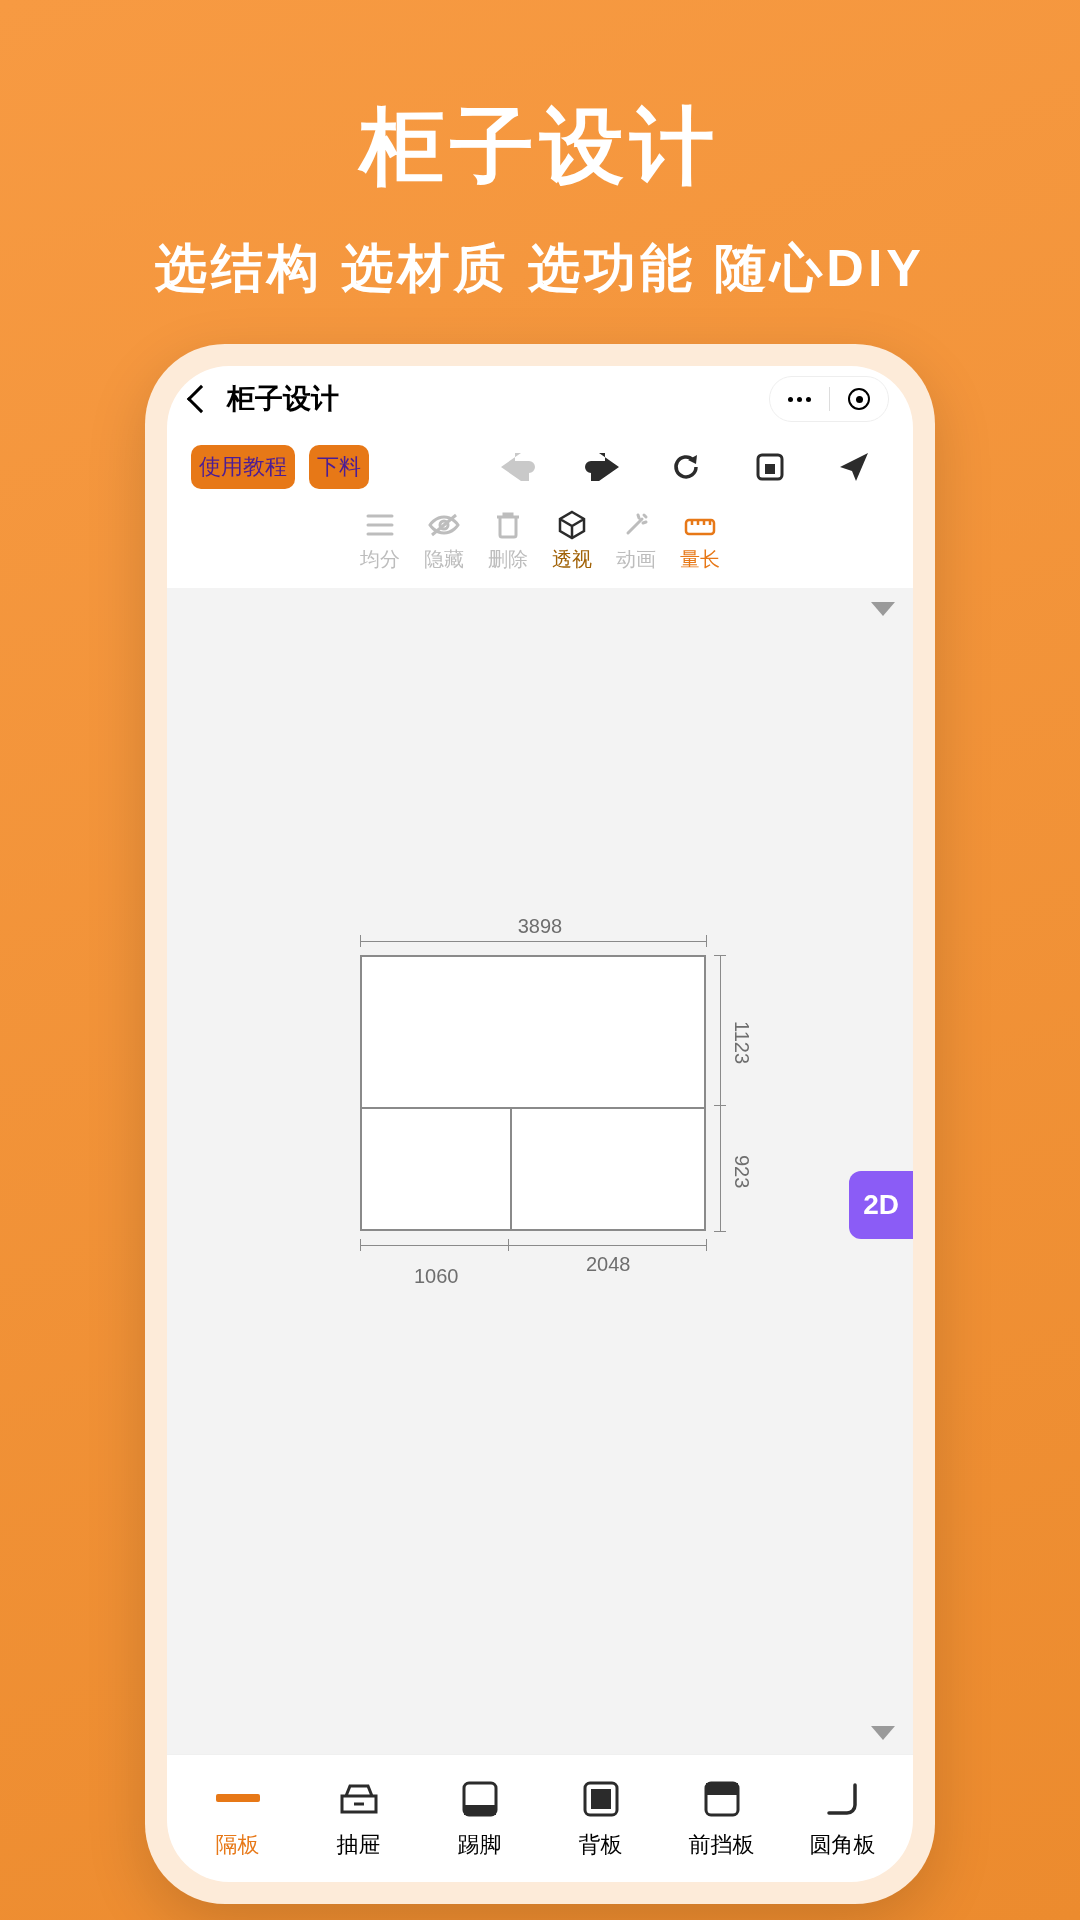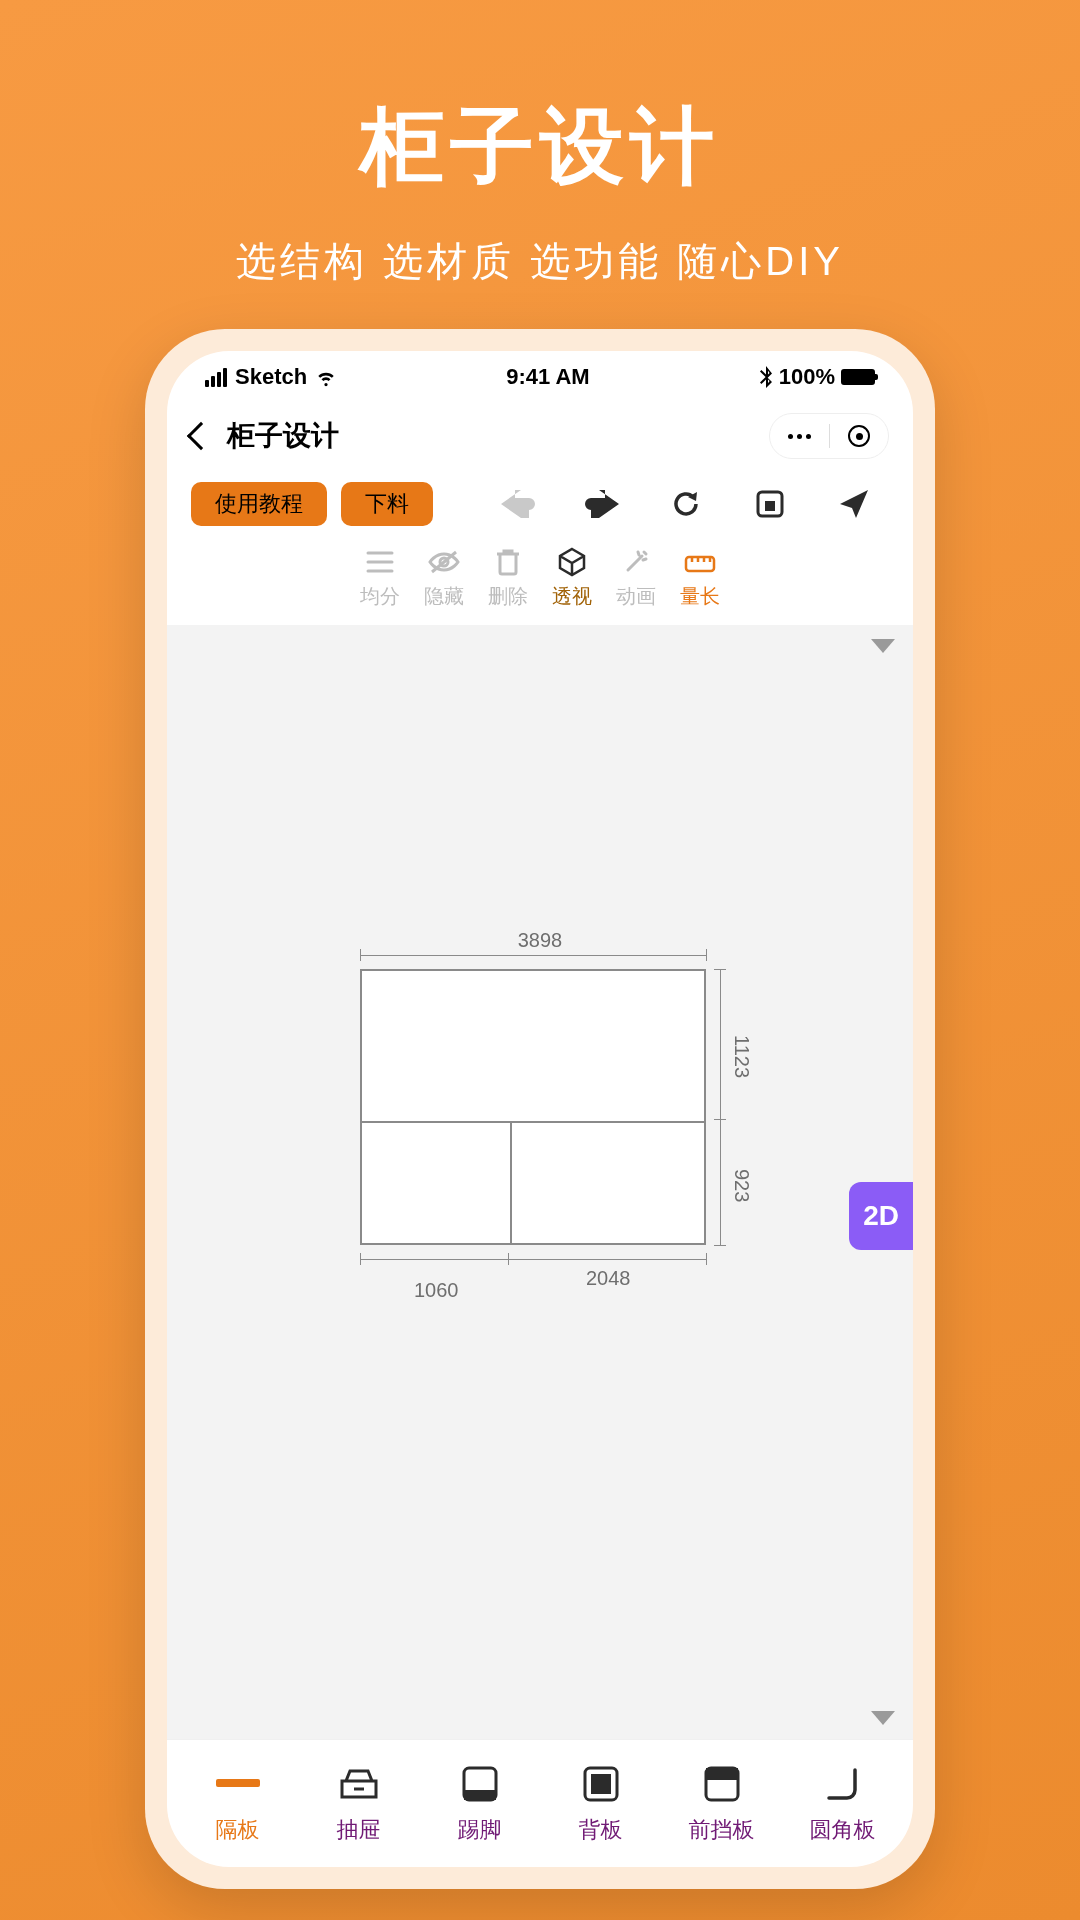--- a/index.html
+++ b/index.html
@@ -1,19 +1,19 @@
 <!DOCTYPE html>
 <html><head>
 <meta charset="utf-8">
 <style>
 *{margin:0;padding:0;box-sizing:border-box;font-family:-apple-system,BlinkMacSystemFont,"PingFang SC","Helvetica Neue",sans-serif;-webkit-font-smoothing:antialiased}
 body{width:1080px;height:1920px;background:linear-gradient(160deg,#f79a42 0%,#ec8b2e 100%);display:flex;flex-direction:column;align-items:center;overflow:hidden}
 .hero{padding:90px 0 40px;text-align:center;color:#fff}
 .hero-title{font-size:84px;font-weight:600;letter-spacing:6px;margin-bottom:30px}
-.hero-sub{font-size:40px;font-weight:400;letter-spacing:4px}
+.hero-sub{font-size:52px;font-weight:700;letter-spacing:4px}
 .phone{width:790px;height:1560px;background:#fdebd9;border-radius:80px;padding:22px;box-shadow:0 20px 60px rgba(0,0,0,.15)}
 .screen{width:100%;height:100%;background:#fff;border-radius:62px;overflow:hidden;display:flex;flex-direction:column;position:relative}
 .statusbar{height:52px;display:flex;align-items:center;justify-content:space-between;padding:0 38px;font-size:22px;font-weight:600;color:#000}
 .sb-left{display:flex;align-items:center;gap:8px}
 .sb-right{display:flex;align-items:center;gap:6px}
 .sig{display:inline-flex;align-items:flex-end;gap:2px}
 .sig i{display:block;width:4px;background:#000;border-radius:1px}
 .sig i:nth-child(1){height:7px}.sig i:nth-child(2){height:11px}.sig i:nth-child(3){height:15px}.sig i:nth-child(4){height:19px}
 .wifi{width:22px;height:22px}
 .batt{width:34px;height:16px;border:2px solid #000;border-radius:3px;position:relative}
@@ -22,85 +22,61 @@
 .navbar{height:66px;display:flex;align-items:center;padding:0 24px;gap:16px}
 .back{width:20px;height:20px;border-left:3px solid #000;border-bottom:3px solid #000;transform:rotate(45deg)}
 .nav-title{font-size:28px;font-weight:600}
 .nav-cap{margin-left:auto;display:flex;align-items:center;background:#fff;border:1px solid #eee;border-radius:40px;height:46px;padding:0 18px;gap:18px}
 .dots{display:flex;gap:4px}
 .dots i{width:5px;height:5px;border-radius:50%;background:#000}
 .cap-div{width:1px;height:24px;background:#ddd}
 .target{width:22px;height:22px;border:2.5px solid #000;border-radius:50%;display:flex;align-items:center;justify-content:center}
 .target i{width:7px;height:7px;border-radius:50%;background:#000}
 .toolbar{height:70px;display:flex;align-items:center;gap:14px;padding:0 24px}
-.pill{height:44px;padding:0 24px;border-radius:10px;background:#e77817;color:#000000;font-size:22px;font-weight:500;display:flex;align-items:center}
+.pill{height:44px;padding:0 8px;border-radius:10px;background:#e77817;color:#4c1d95;font-size:22px;font-weight:500;display:flex;align-items:center}
 .ticon{width:70px;display:flex;justify-content:center;align-items:center}
 .tbar2{height:86px;display:flex;align-items:flex-start;justify-content:center;padding:8px 24px 0}
 .tb2-item{width:64px;display:flex;flex-direction:column;align-items:center;gap:6px;color:#bdbdbd}
 .tb2-item.dark{color:#a16207}
 .tb2-item.accent{color:#e77817}
 .tb2-item .ic{height:30px;display:flex;align-items:center;justify-content:center}
 .tb2-item .lb{font-size:20px}
 .canvas{flex:1;background:#f3f3f3;position:relative}
 .chev{position:absolute;right:18px;width:0;height:0;border-left:12px solid transparent;border-right:12px solid transparent;border-top:14px solid #9a9a9a}
 .chev.top{top:14px}
 .chev.bot{bottom:14px}
 .tag2d{position:absolute;right:0;top:50%;background:#8b5cf6;color:#fff;font-size:28px;font-weight:600;padding:18px 14px;border-radius:12px 0 0 12px}
 .diagram{position:absolute;left:50%;top:44%;transform:translate(-50%,-50%)}
 .dim{font-size:20px;color:#6e6e6e;position:absolute}
 .cab{width:346px;height:276px;border:2px solid #8a8a8a;background:#fff;position:relative}
 .cab .hline{position:absolute;left:0;right:0;top:150px;height:2px;background:#8a8a8a}
 .cab .vline{position:absolute;top:150px;bottom:0;left:148px;width:2px;background:#8a8a8a}
 .bracket{position:absolute;background:#8a8a8a}
 .bottombar1{height:128px;display:flex;justify-content:space-around;align-items:center;padding:0 10px;border-top:1px solid #f0f0f0}
-.bb1-item{display:flex;flex-direction:column;align-items:center;gap:10px;color:#701a75;width:100px}
+.bb1-item{display:flex;flex-direction:column;align-items:center;gap:10px;color:#000000;width:100px}
 .bb1-item.accent{color:#e77817}
 .bb1-item .ic{height:42px;display:flex;align-items:center;justify-content:center}
 .bb1-item .lb{font-size:22px}
 .bottombar2{height:80px;display:flex;justify-content:space-around;align-items:center;padding:0 10px}
 .bb2-item{font-size:24px;color:#2b2b2b;padding:8px 4px;position:relative}
 .bb2-item.accent{color:#e77817;font-weight:600}
 .bb2-item.accent::after{content:"";position:absolute;left:6px;right:6px;bottom:-6px;height:4px;background:#e77817;border-radius:2px}
 svg{display:block}
 </style>
 </head>
 <body>
 
 <div class="hero">
   <div class="hero-title">柜子设计</div>
   <div class="hero-sub">选结构 选材质 选功能 随心DIY</div>
 </div>
 
 <div class="phone">
 <div class="screen">
 
-  <div class="statusbar">
-    <div class="sb-left">
-      <span class="sig">
-            <i></i>
-            <i></i>
-            <i></i>
-            <i></i>
-          </span>
-      <span>Sketch</span>
-      <svg class="wifi" viewBox="0 0 24 24">
-            <path fill="#000" d="M12 18.5a1.8 1.8 0 1 0 0 3.6 1.8 1.8 0 0 0 0-3.6zm-4.9-4.1l2 2a4 4 0 0 1 5.8 0l2-2a6.9 6.9 0 0 0-9.8 0zm-3.5-3.5l2 2a9 9 0 0 1 12.8 0l2-2a11.9 11.9 0 0 0-16.8 0z"></path>
-          </svg>
-    </div>
-    <div>9:41 AM</div>
-    <div class="sb-right">
-      <svg width="14" height="22" viewBox="0 0 14 22">
-            <path fill="#000" d="M7 0v8.6L2.4 4 1 5.4 6.6 11 1 16.6 2.4 18 7 13.4V22l6-6-4.3-4.3L13 7.4 7 0zm2 4.8L10.6 7 9 8.6V4.8zm0 12.4v-3.8L10.6 15 9 17.2z"></path>
-          </svg>
-      <span>100%</span>
-      <span class="batt">
-            <i></i>
-          </span>
-    </div>
-  </div>
 
   <div class="navbar">
     <div class="back"></div>
     <div class="nav-title">柜子设计</div>
     <div class="nav-cap">
       <span class="dots">
             <i></i>
             <i></i>
             <i></i>
           </span>

